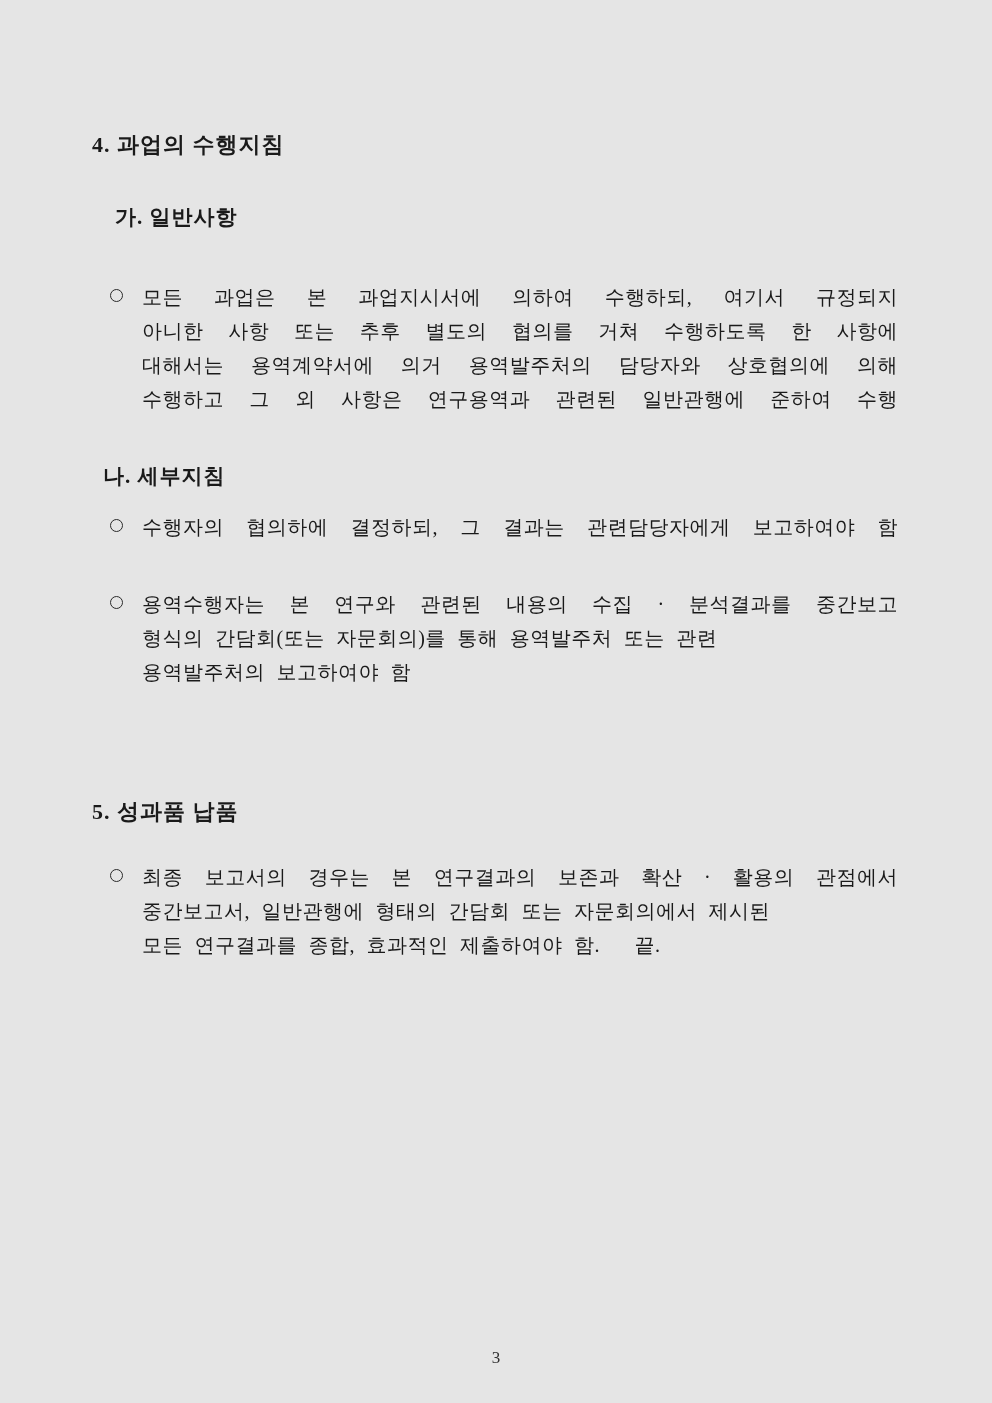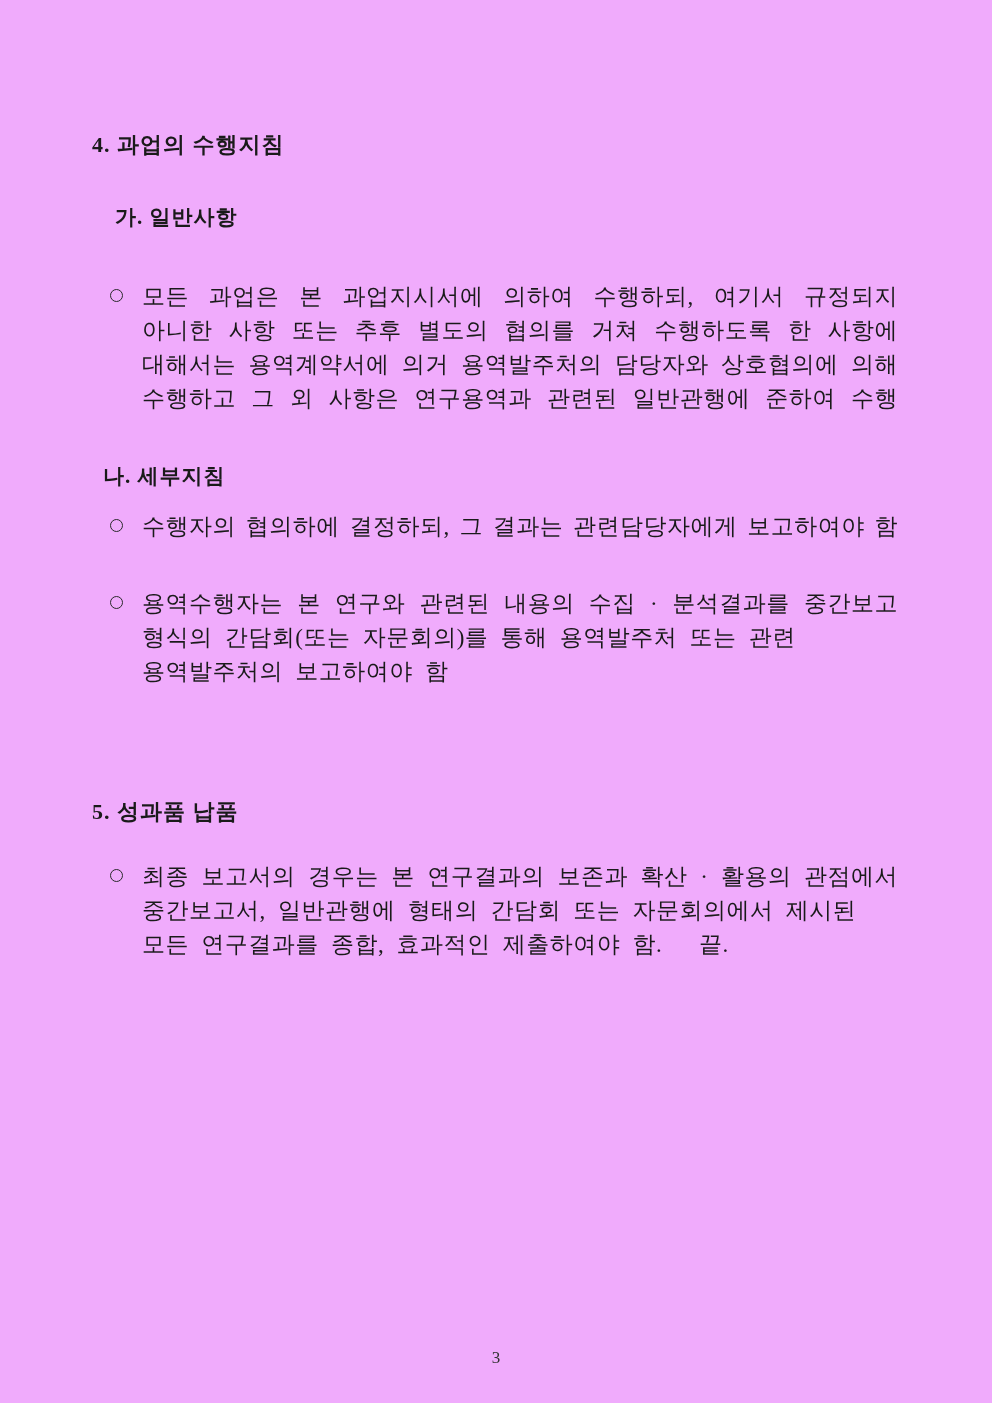--- a/index.html
+++ b/index.html
@@ -1,39 +1,39 @@
 <!DOCTYPE html>
 <html lang="ko"><head>
 <meta charset="utf-8">
 <style>
   html,body{margin:0;padding:0;background:#ffffff;}
   .page{
     position:relative;
     width:992px;
     height:1403px;
-    background:#f0abfc;
+    background:#e5e5e5;
     color:#1a1a1a;
     font-family:"Liberation Serif","DejaVu Serif",serif;
     overflow:hidden;
   }
   .hd{
     position:absolute;
     font-weight:bold;
     letter-spacing:1px;
     white-space:pre;
   }
   .hd-main{font-size:22px;left:92px;}
   .hd-sub{font-size:21px;left:103px;}
   .para{
     position:absolute;
     left:142px;
     width:756px;
   }
   .line{
-    font-size:23px;
+    font-size:20px;
     line-height:34px;
     letter-spacing:0.5px;
   }
   .just{
     text-align:justify;
     text-align-last:justify;
   }
   .nat{
     white-space:pre;
     word-spacing:6px;

